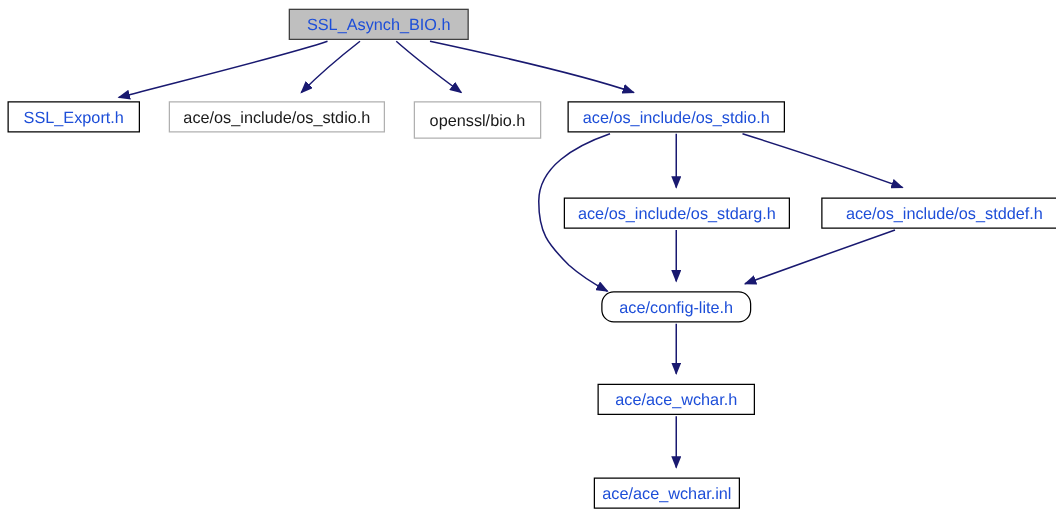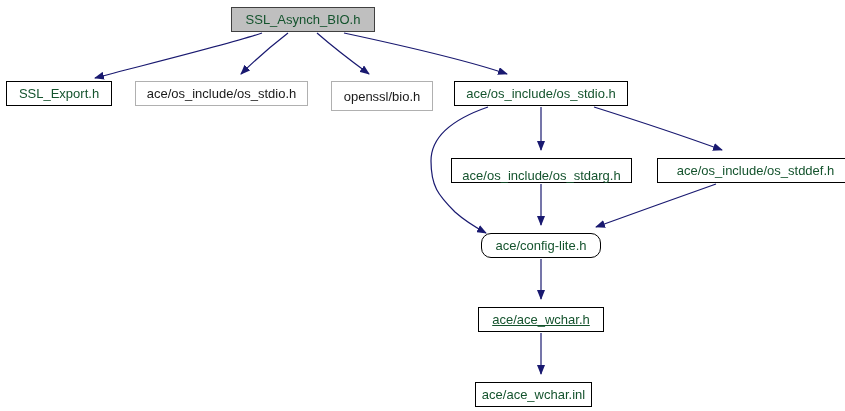--- a/index.html
+++ b/index.html
@@ -29,21 +29,21 @@
   .node {
     position: absolute;
     box-sizing: border-box;
     display: flex;
     align-items: center;
     justify-content: center;
     background: #ffffff;
     border: 1px solid #000000;
     font-size: 13px;
     line-height: 1;
-    color: #14532d;
+    color: #1d4ed8;
     white-space: nowrap;
     letter-spacing: 0px;
   }
   .node.root {
     background: #bfbfbf;
     border: 1px solid #404040;
   }
   .node.external {
     border: 1px solid #b0b0b0;
     color: #1a1a1a;
@@ -88,30 +88,30 @@
       </div>
       <div class="node external" style="left: 135px; top: 81px; width: 173px; height: 25px;">
         <span class="node-label">ace/os_include/os_stdio.h</span>
       </div>
       <div class="node external" style="left: 331px; top: 81px; width: 102px; height: 30px;">
         <span class="node-label">openssl/bio.h</span>
       </div>
       <div class="node" style="left: 454px; top: 81px; width: 174px; height: 25px;">
         <span class="node-label">ace/os_include/os_stdio.h</span>
       </div>
-      <div class="node" style="left: 451px; top: 158px; width: 181px; height: 25px; align-items: flex-end;">
+      <div class="node" style="left: 451px; top: 158px; width: 181px; height: 25px;">
         <span class="node-label">ace/os_include/os_stdarg.h</span>
       </div>
       <div class="node" style="left: 657px; top: 158px; width: 197px; height: 25px;">
         <span class="node-label">ace/os_include/os_stddef.h</span>
       </div>
       <div class="node" style="left: 481px; top: 233px; width: 120px; height: 25px; border-radius: 10px;">
         <span class="node-label">ace/config-lite.h</span>
       </div>
-      <div class="node" style="left: 478px; top: 307px; width: 126px; height: 25px; text-decoration: underline;">
+      <div class="node" style="left: 478px; top: 307px; width: 126px; height: 25px;">
         <span class="node-label">ace/ace_wchar.h</span>
       </div>
       <div class="node" style="left: 475px; top: 382px; width: 117px; height: 25px;">
         <span class="node-label">ace/ace_wchar.inl</span>
       </div>
     </div>
 
 </div>
 
 </body></html>

